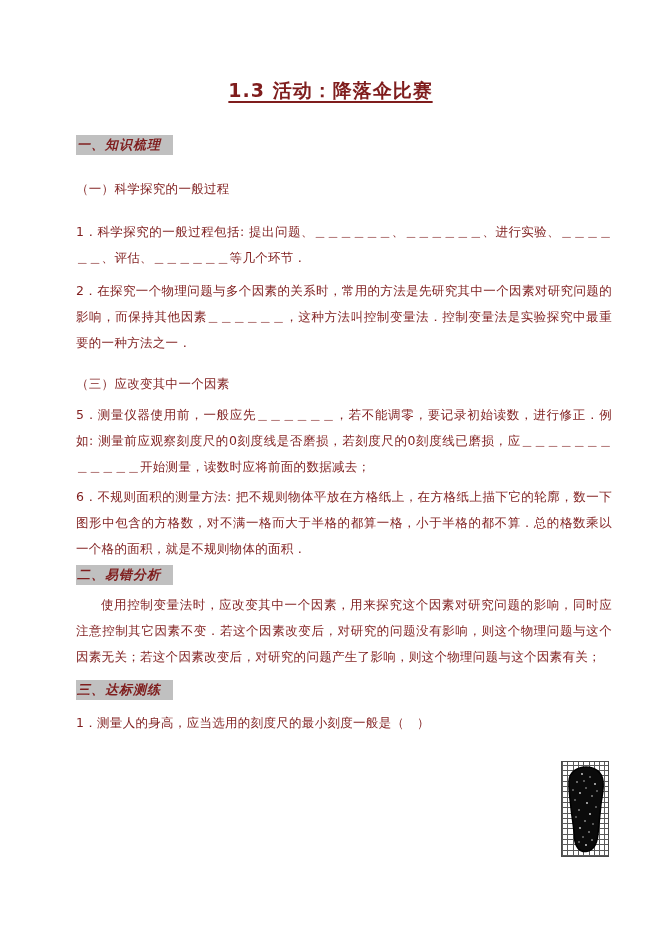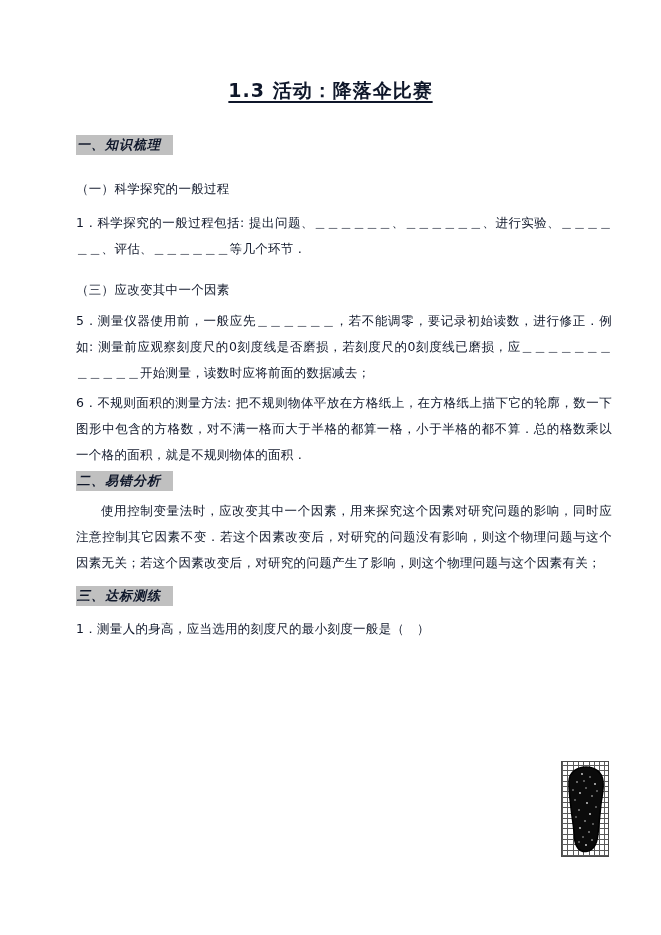--- a/index.html
+++ b/index.html
@@ -2,21 +2,21 @@
 <html><head>
 <meta charset="utf-8">
 <style>
   * { margin:0; padding:0; box-sizing:border-box; }
   html,body { background:#ffffff; }
   .page {
     position:relative;
     width:661px; height:935px;
     background:#ffffff;
     font-family:"DejaVu Sans", sans-serif;
-    color:#0f172a;
+    color:#7f1d1d;
     overflow:hidden;
   }
   .title-wrap {
     padding-top:78px;
     text-align:center;
   }
   .doc-title {
     font-size:19px;
     font-weight:bold;
     letter-spacing:1px;
@@ -41,21 +41,21 @@
   }
   p {
     font-size:12.5px;
     line-height:26px;
     text-align:justify;
     letter-spacing:0.3px;
   }
   .sub { text-align:left; }
   .h1row { margin-top:33px; }
   .sub1  { margin-top:21px; }
-  .item1 { margin-top:8px; }
+  .item1 { margin-top:17px; }
   .sub2  { margin-top:13px; }
   .item2 { margin-top:7px; }
   .sub3  { margin-top:15px; }
   .item3 { margin-top:0; }
   .item4 { margin-top:7px; }
   .item5 { margin-top:5px; }
   .item6 { margin-top:4px; }
   .h2row { margin-top:3px; }
   .para  { margin-top:7px; text-indent:25px; }
   .h3row { margin-top:10px; }
@@ -84,20 +84,21 @@
 
   <div class="content">
 
     <div class="hrow h1row">
       <span class="sec-heading">一、知识梳理</span>
     </div>
 
     <p class="sub sub1">（一）科学探究的一般过程</p>
     <p class="item1">1．科学探究的一般过程包括: 提出问题、＿＿＿＿＿＿、＿＿＿＿＿＿、进行实验、＿＿＿＿＿＿、评估、＿＿＿＿＿＿等几个环节．</p>
 
+    <p class="item2">2．在探究一个物理问题与多个因素的关系时，常用的方法是先研究其中一个因素对研究问题的影响，而保持其他因素＿＿＿＿＿＿，这种方法叫控制变量法．控制变量法是实验探究中最重要的一种方法之一．</p>
 
     <p class="sub sub3">（三）应改变其中一个因素</p>
     <p class="item5">5．测量仪器使用前，一般应先＿＿＿＿＿＿，若不能调零，要记录初始读数，进行修正．例如: 测量前应观察刻度尺的0刻度线是否磨损，若刻度尺的0刻度线已磨损，应＿＿＿＿＿＿＿＿＿＿＿＿开始测量，读数时应将前面的数据减去；</p>
     <p class="item6">6．不规则面积的测量方法: 把不规则物体平放在方格纸上，在方格纸上描下它的轮廓，数一下图形中包含的方格数，对不满一格而大于半格的都算一格，小于半格的都不算．总的格数乘以一个格的面积，就是不规则物体的面积．</p>
 
     <div class="hrow h2row">
       <span class="sec-heading">二、易错分析</span>
     </div>
     <p class="para">使用控制变量法时，应改变其中一个因素，用来探究这个因素对研究问题的影响，同时应注意控制其它因素不变．若这个因素改变后，对研究的问题没有影响，则这个物理问题与这个因素无关；若这个因素改变后，对研究的问题产生了影响，则这个物理问题与这个因素有关；</p>
 

